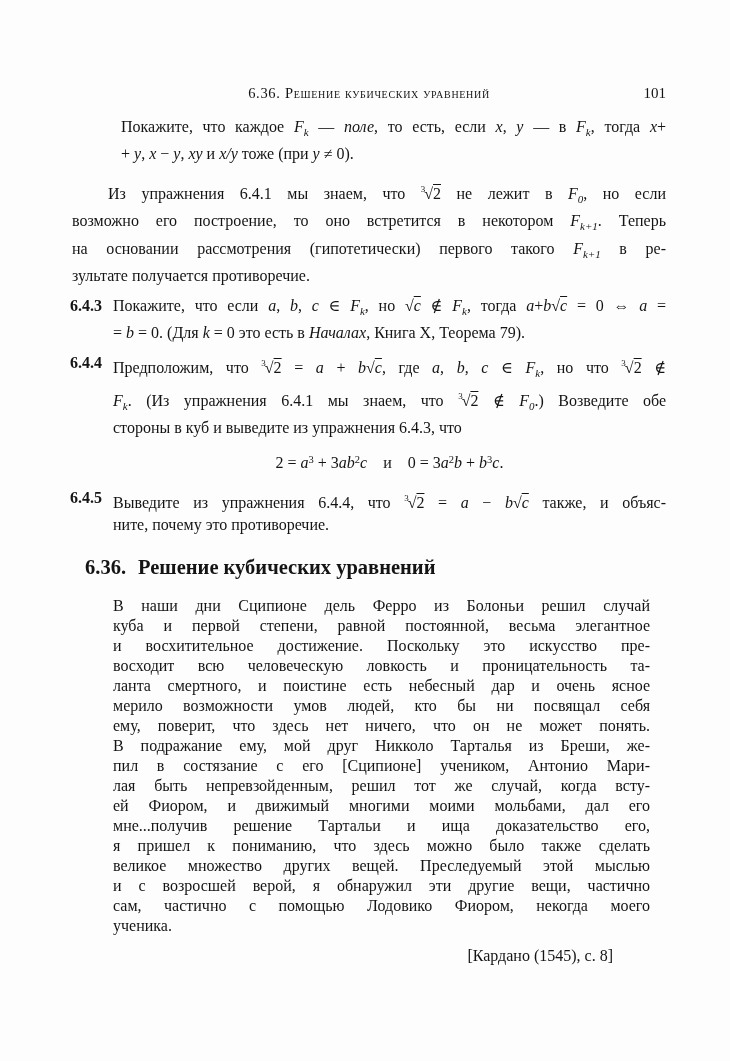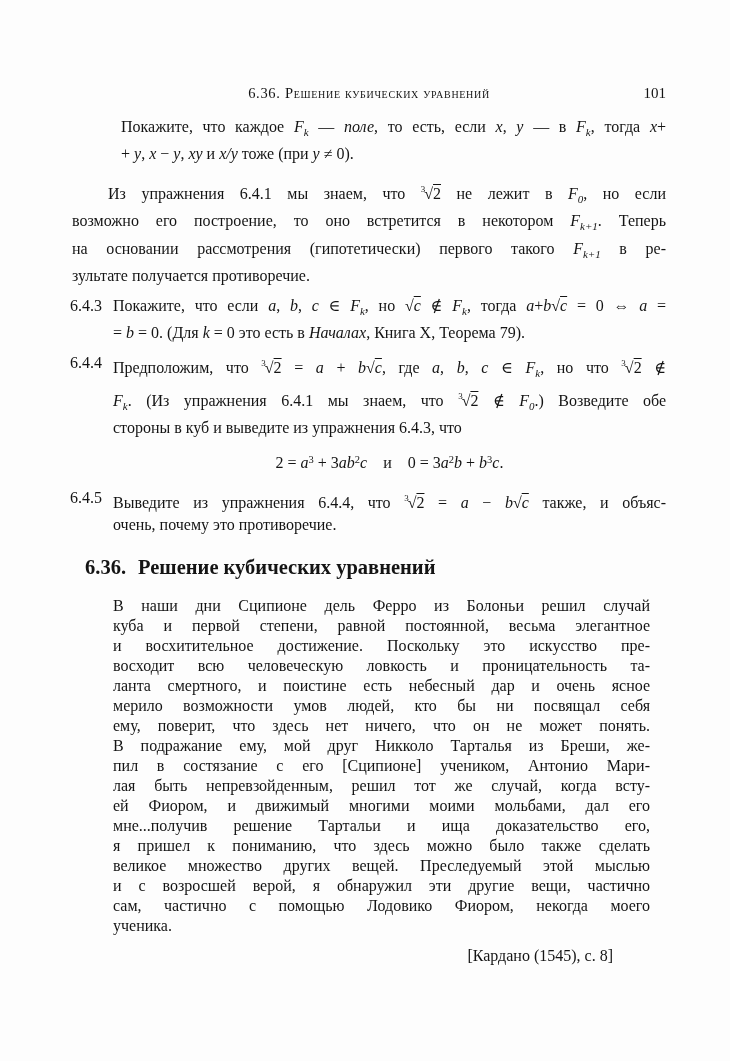--- a/index.html
+++ b/index.html
@@ -25,21 +25,21 @@
 
   .p1 { margin-top:14px; margin-left:49px; }
   .p2 { margin-top:12px; }
   .p2 .line:first-child { text-indent:36px; }
 
   .exercise { position:relative; margin-left:41px; }
   .ex-643 { margin-top:7px; }
   .ex-644 { margin-top:8px; }
   .ex-645 { margin-top:2px; }
   .ex-num {
-    position:absolute; left:-43px; top:0; font-weight:normal; font-size:16px;
+    position:absolute; left:-43px; top:0; font-weight:bold; font-size:16px;
     line-height:22.3px;
   }
 
   .formula {
     text-align:center; text-align-last:center; font-size:16px;
     line-height:24px; margin:8px 0 12px 0;
   }
 
   .section-heading {
     margin:18px 0 0 13px; font-size:20.5px; font-weight:bold; line-height:26px;
@@ -97,21 +97,21 @@
         <div class="line"><span class="seg-i">F</span><sub class="seg-sub">k</sub>. (Из упражнения 6.4.1 мы знаем, что <sup class="seg-rix">3</sup>√<span class="seg-ol">2</span> ∉ <span class="seg-i">F</span><sub class="seg-sub">0</sub>.) Возведите обе</div>
         <div class="line last">стороны в куб и выведите из упражнения 6.4.3, что</div>
       </div>
     <div class="formula">2 = <span class="seg-i">a</span><sup class="seg-sup">3</sup> + 3<span class="seg-i">ab</span><sup class="seg-sup">2</sup><span class="seg-i">c</span> и 0 = 3<span class="seg-i">a</span><sup class="seg-sup">2</sup><span class="seg-i">b</span> + <span class="seg-i">b</span><sup class="seg-sup">3</sup><span class="seg-i">c</span>.</div>
   </div>
 
   <div class="exercise ex-645">
     <span class="ex-num">6.4.5</span>
     <div class="ex-body">
         <div class="line">Выведите из упражнения 6.4.4, что <sup class="seg-rix">3</sup>√<span class="seg-ol">2</span> = <span class="seg-i">a</span> − <span class="seg-i">b</span>√<span class="seg-oli">c</span> также, и объяс-</div>
-        <div class="line last">очень, почему это противоречие.</div>
+        <div class="line last">ните, почему это противоречие.</div>
       </div>
   </div>
 
   <h2 class="section-heading">
     <span class="sh-num">6.36.</span><span class="sh-title">Решение кубических уравнений</span>
   </h2>
 
   <div class="quote">
       <div class="line">В наши дни Сципионе дель Ферро из Болоньи решил случай</div>
       <div class="line">куба и первой степени, равной постоянной, весьма элегантное</div>

